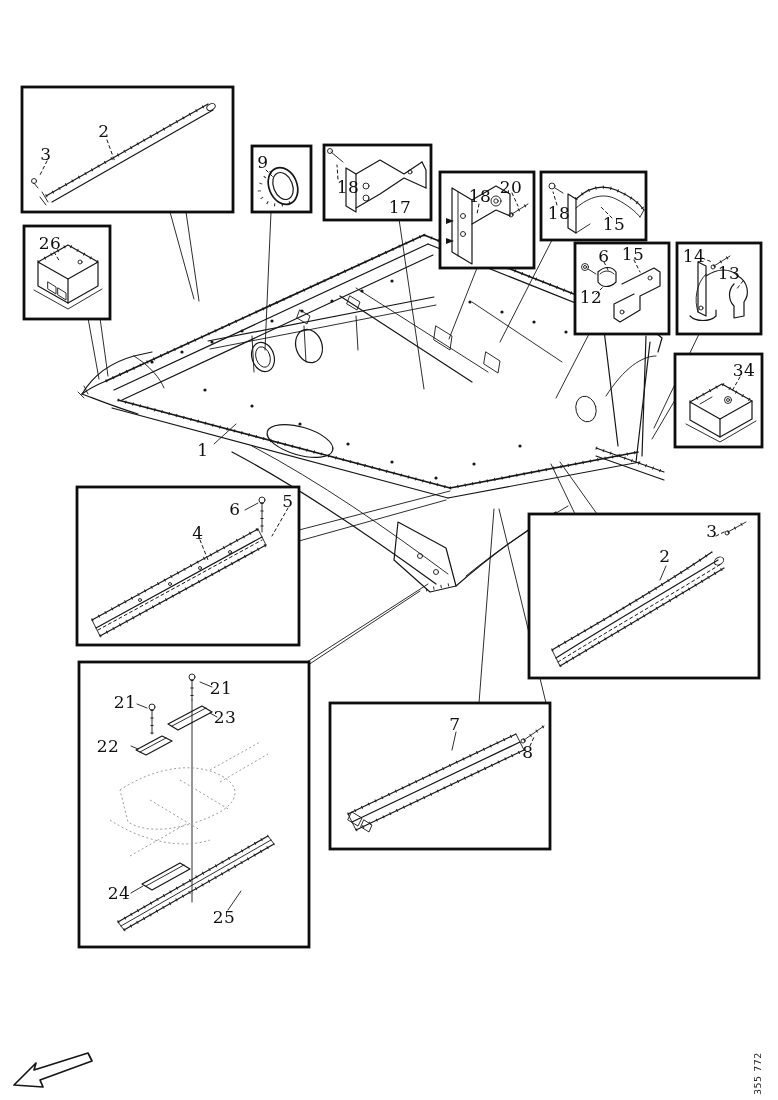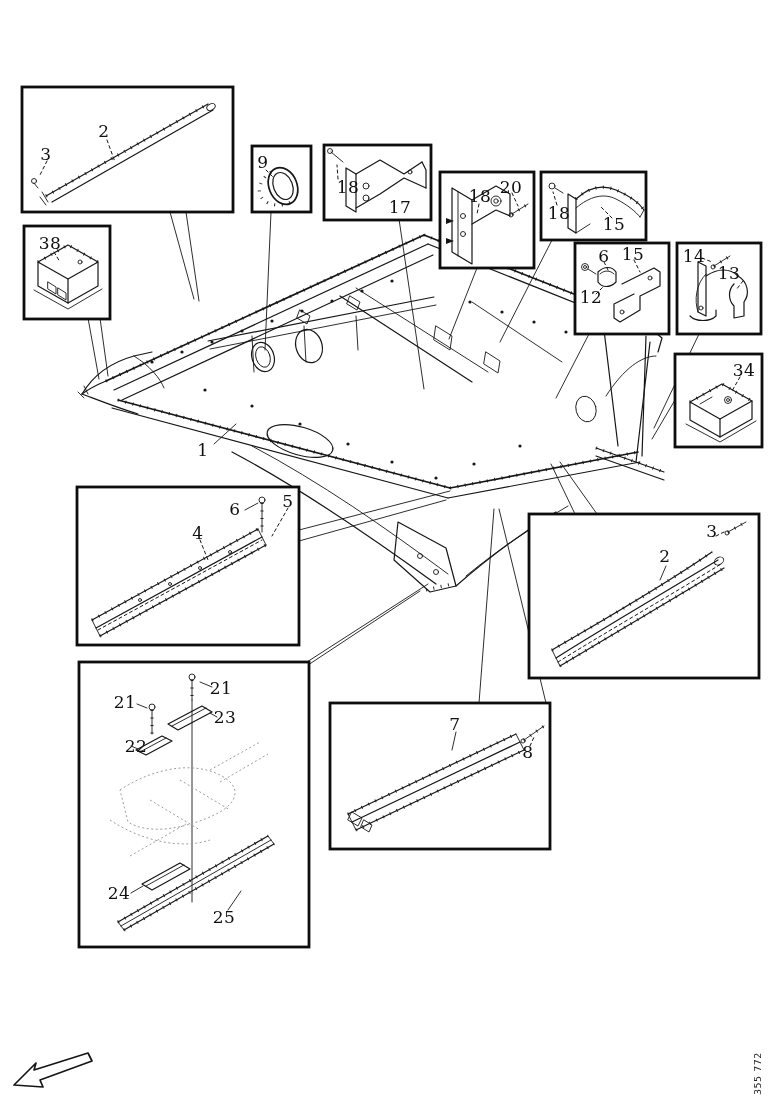--- a/index.html
+++ b/index.html
@@ -327,21 +327,21 @@
     <path class="s dash" d="M716,536 L726,531"></path>
   </g>
 
   <g>
     <path class="s s2" d="M14,1085 L36,1063 L34,1070 L88,1053 L92,1061 L40,1080 L43,1087 Z"></path>
   </g>
 </svg>
 
 <span class="co" style="left:104px;top:131px">2</span>
 <span class="co" style="left:46px;top:154px">3</span>
-<span class="co" style="left:50px;top:243px">38</span>
+<span class="co" style="left:50px;top:243px">26</span>
 <span class="co" style="left:263px;top:162px">9</span>
 <span class="co" style="left:348px;top:187px">18</span>
 <span class="co" style="left:400px;top:207px">17</span>
 <span class="co" style="left:480px;top:196px">18</span>
 <span class="co" style="left:511px;top:187px">20</span>
 <span class="co" style="left:559px;top:213px">18</span>
 <span class="co" style="left:614px;top:224px">15</span>
 <span class="co" style="left:604px;top:256px">6</span>
 <span class="co" style="left:633px;top:254px">15</span>
 <span class="co" style="left:591px;top:297px">12</span>
@@ -352,19 +352,19 @@
 <span class="co" style="left:198px;top:533px">4</span>
 <span class="co" style="left:235px;top:509px">6</span>
 <span class="co" style="left:288px;top:501px">5</span>
 <span class="co" style="left:665px;top:556px">2</span>
 <span class="co" style="left:712px;top:531px">3</span>
 <span class="co" style="left:455px;top:724px">7</span>
 <span class="co" style="left:528px;top:752px">8</span>
 <span class="co" style="left:125px;top:702px">21</span>
 <span class="co" style="left:221px;top:688px">21</span>
 <span class="co" style="left:225px;top:717px">23</span>
-<span class="co" style="left:136px;top:746px">22</span>
+<span class="co" style="left:108px;top:746px">22</span>
 <span class="co" style="left:119px;top:893px">24</span>
 <span class="co" style="left:224px;top:917px">25</span>
 
 <div class="fig-num">355 772</div>
 
 </div>
 
 </body></html>

